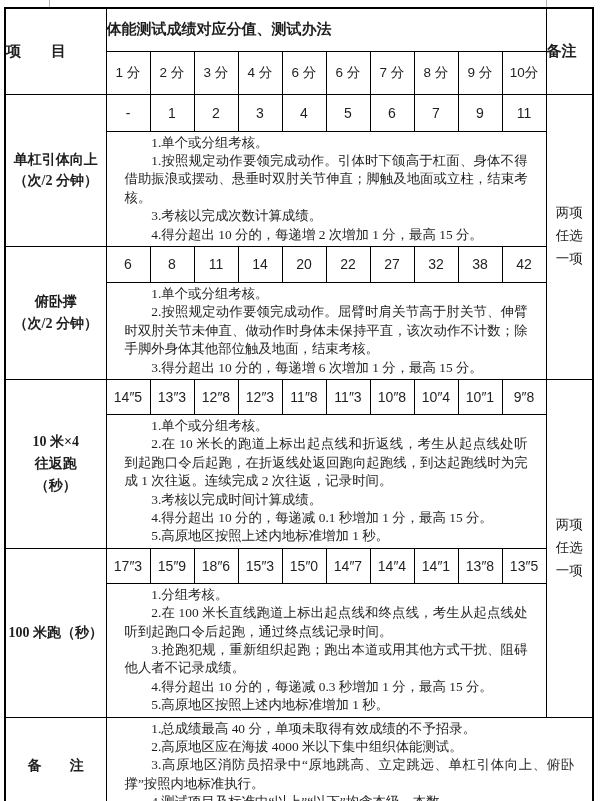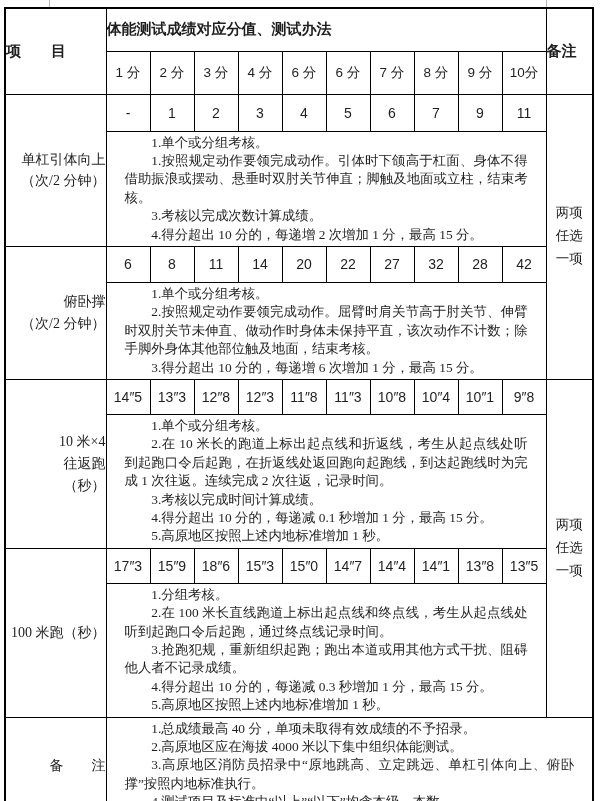--- a/index.html
+++ b/index.html
@@ -15,21 +15,21 @@
     border:2px solid #000;
   }
   td{border:1px solid #000;padding:0;vertical-align:middle;background:#fff;}
   
   .rA{height:43px}.rB{height:43px}.rC{height:37px}.rD{height:110px}
   .rE{height:36px}.rF{height:97px}.rG{height:35px}.rH{height:130px}
   .rI{height:35px}.rJ{height:130px}.rK{height:92px}
   
   .hd{font-weight:bold;text-align:left;font-size:15px;}
   .score-hd{font-weight:normal;text-align:center;font-size:13.5px;font-family:"Liberation Sans","DejaVu Sans",sans-serif;}
-  .proj{font-weight:normal;text-align:right;font-size:14px;line-height:1.55;}
+  .proj{font-weight:bold;text-align:center;font-size:14px;line-height:1.55;}
   .val{text-align:center;font-size:14px;font-family:"Liberation Sans","DejaVu Sans",sans-serif;}
   .method{font-size:13.4px;line-height:18.4px;padding:2px 18px;text-align:justify;}
   .method p{margin:0;text-indent:2em;}
   .remarks{text-align:center;font-size:13.5px;}
   .remarks .vwrap{width:30px;margin:0 auto;line-height:1.7;text-align:center;word-break:break-all;}
 </style>
 </head>
 <body>
 
 <div class="artifact-tick" style="left:49px"></div>
@@ -104,21 +104,21 @@
       <div>（次/2 分钟）</div>
     </td>
     <td class="val">6</td>
     <td class="val">8</td>
     <td class="val">11</td>
     <td class="val">14</td>
     <td class="val">20</td>
     <td class="val">22</td>
     <td class="val">27</td>
     <td class="val">32</td>
-    <td class="val">28</td>
+    <td class="val">38</td>
     <td class="val">42</td>
   </tr>
   <tr class="rF">
     <td class="method" colspan="10">
       <p>1.单个或分组考核。</p>
       <p>2.按照规定动作要领完成动作。屈臂时肩关节高于肘关节、伸臂时双肘关节未伸直、做动作时身体未保持平直，该次动作不计数；除手脚外身体其他部位触及地面，结束考核。</p>
       <p>3.得分超出 10 分的，每递增 6 次增加 1 分，最高 15 分。</p>
     </td>
   </tr>
 

